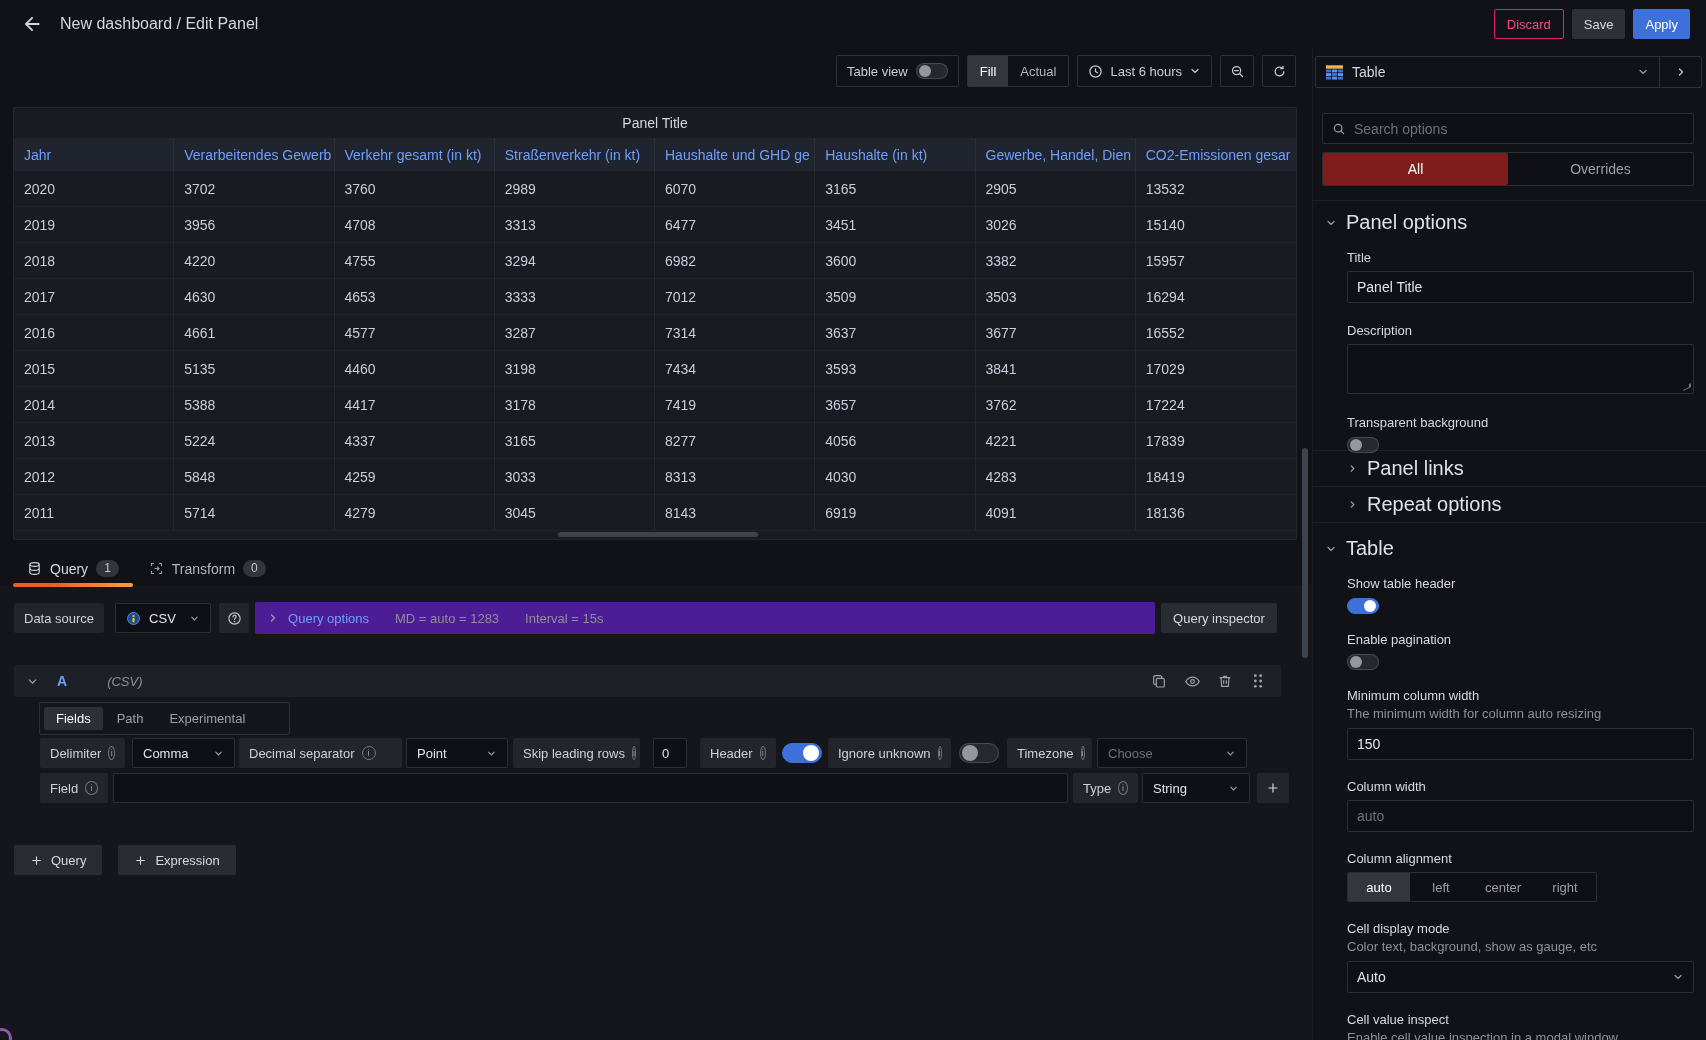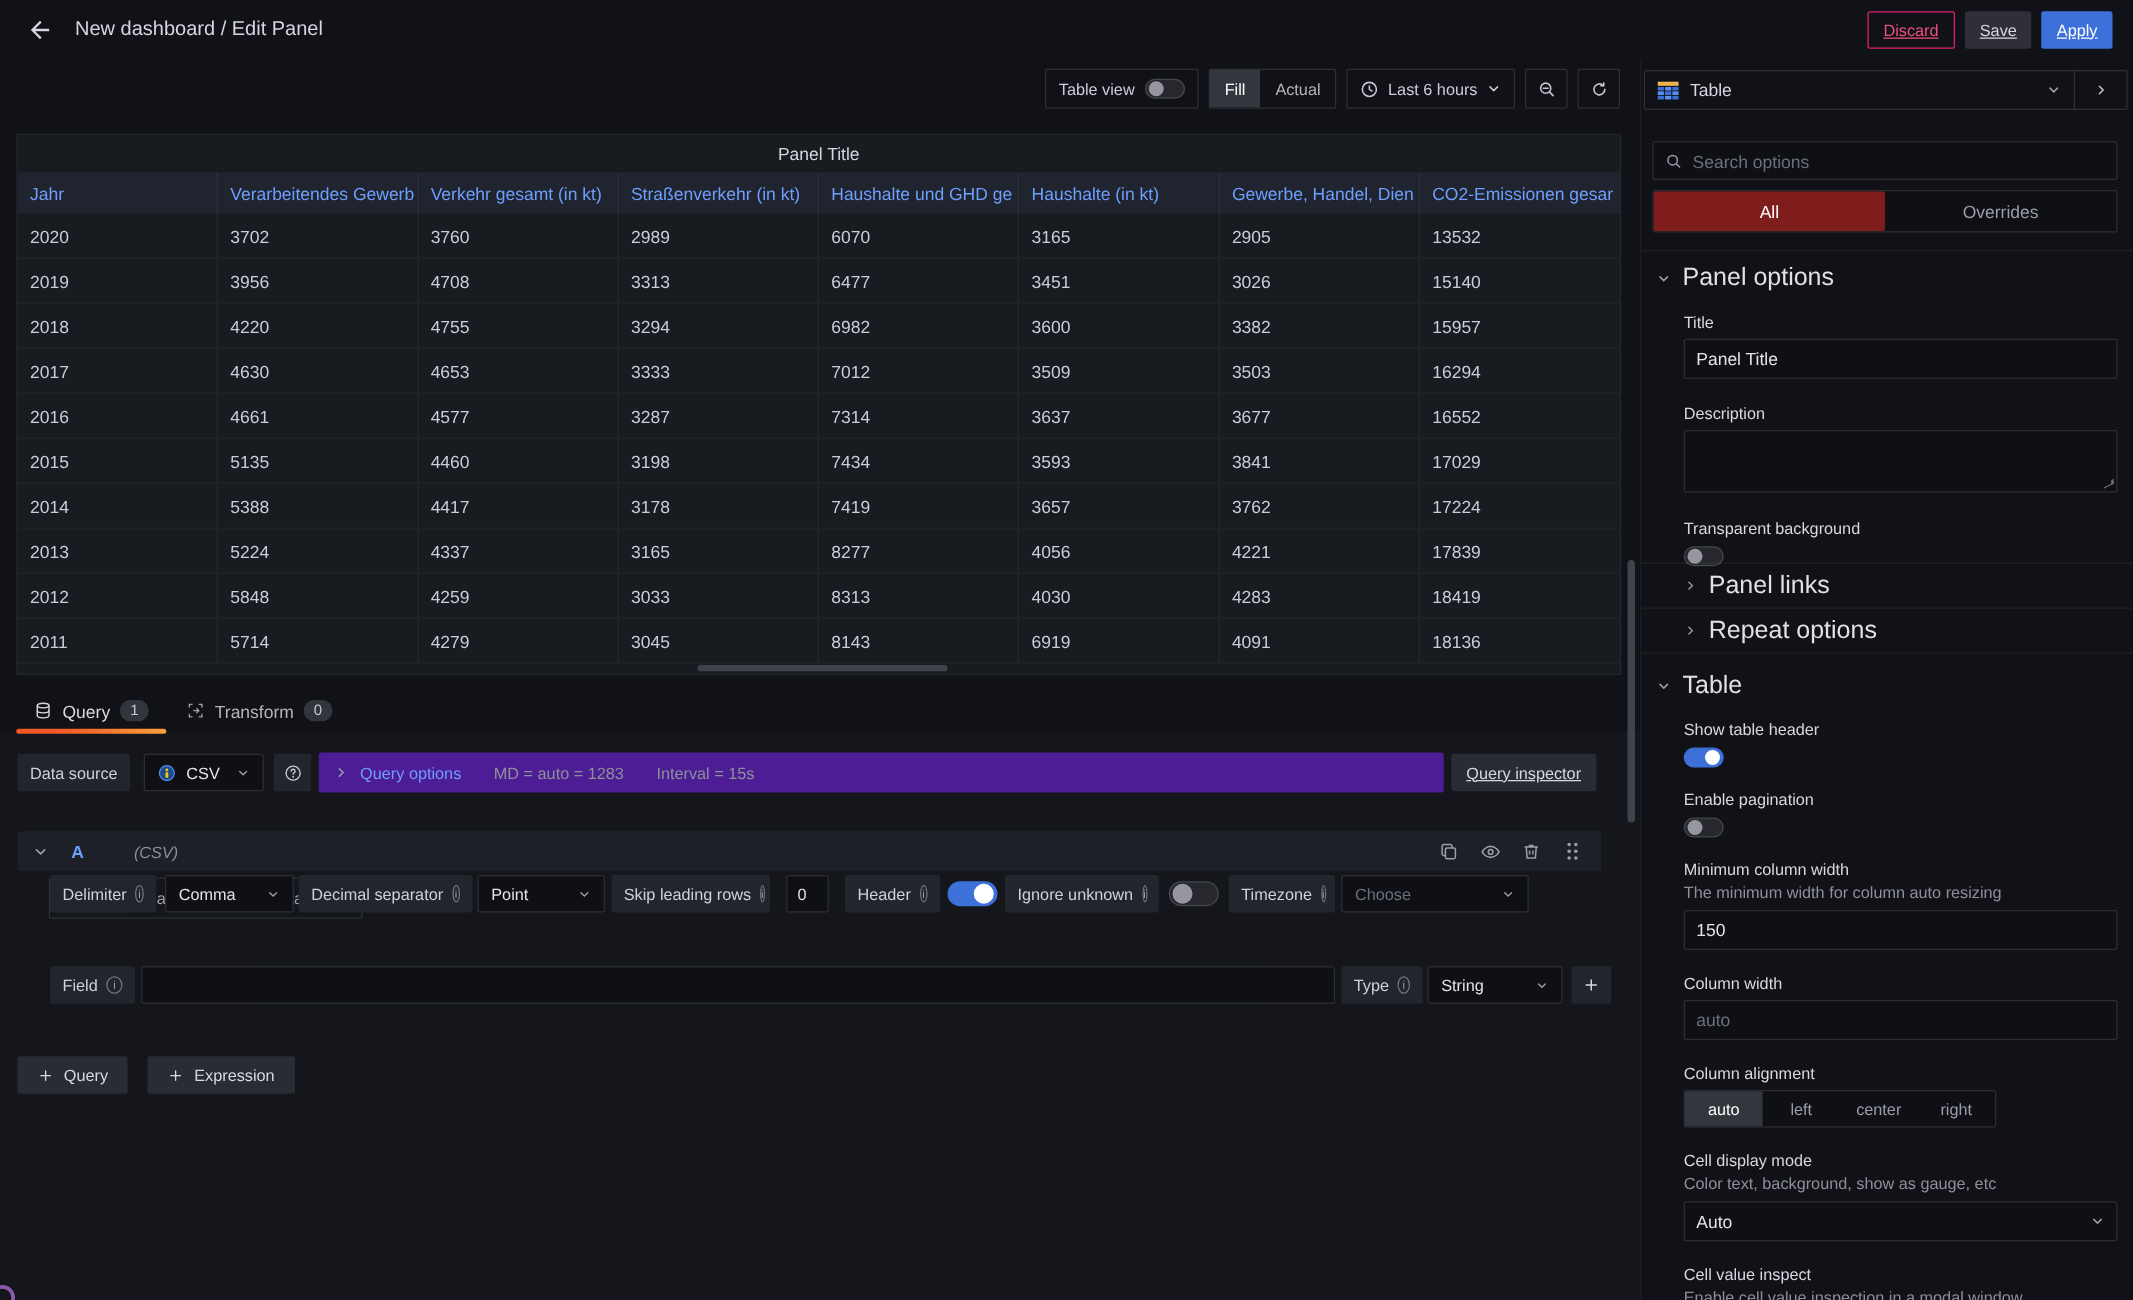--- a/index.html
+++ b/index.html
@@ -1,21 +1,21 @@
 <!DOCTYPE html>
 <html><head>
 <meta charset="utf-8">
 <style>
   * { box-sizing: border-box; margin:0; padding:0; }
   html,body { width:1706px; height:1040px; background:#111217; font-family:"Liberation Sans",sans-serif; color:#ccccdc; overflow:hidden; }
   .topbar { height:48px; display:flex; align-items:center; padding:0 16px; background:#111217;}
   .back-btn { width:32px; height:32px; display:flex; align-items:center; justify-content:center; cursor:pointer;}
   .page-title { font-size:16px; color:#d5d6e0; margin-left:12px; flex:1;}
   .top-actions { display:flex; gap:8px; }
-  .btn { height:30px; border-radius:2px; font-size:13px; font-weight:500; display:flex; align-items:center; padding:0 12px; cursor:pointer; border:none; font-family:inherit;text-decoration:underline;}
+  .btn { height:30px; border-radius:2px; font-size:13px; font-weight:500; display:flex; align-items:center; padding:0 12px; cursor:pointer; border:none; font-family:inherit;}
   .btn-destructive { background:transparent; border:1px solid #e0226e; color:#f24f81;}
   .btn-secondary { background:#2f3037; color:#d8d9e0;}
   .btn-primary { background:#3d71d9; color:#ffffff;}
   .content { display:flex; height:992px; position:relative;}
   .left { flex:1; position:relative;}
   .qpane { position:absolute; left:0; right:0; top:537px; bottom:0; background:#14161c;}
   .corner-glow { position:absolute; left:-8px; bottom:-8px; width:20px; height:20px; border-radius:50%; border:3px solid #8b5aa8;}
   
   .toolbar { position:absolute; top:7px; right:16px; display:flex; gap:8px; height:32px; }
   .tb-group { height:32px; border:1px solid rgba(204,204,220,0.16); border-radius:2px; display:flex; align-items:center; padding:0 10px; gap:8px; font-size:13px; color:#ccccdc; background:#111217;}
@@ -57,21 +57,21 @@
   
   .query-card { position:absolute; top:617px; left:14px; width:1267px;}
   .card-header { height:32px; background:#1d2027; border-radius:2px; display:flex; align-items:center; padding:0 12px; gap:8px;}
   .ref-id { color:#6e9fff; font-size:14px; font-weight:700; margin-left:10px;}
   .ds-name { color:#8e8f99; font-size:13px; font-style:italic; margin-left:32px;}
   .card-icons { margin-left:auto; display:flex; align-items:center; gap:11px;}
   .card-icons .ic { width:22px; height:22px; display:flex; align-items:center; justify-content:center; cursor:pointer;}
   .fields-tabs { margin:5px 0 0 25px; width:251px; height:33px; border:1px solid rgba(204,204,220,0.14); border-radius:2px; display:flex; align-items:center; padding:0 4px; gap:2px;}
   .ftab { padding:4px 12px; font-size:13px; color:#9d9ea8; border-radius:2px; cursor:pointer;}
   .ftab.active { background:#2e3037; color:#ffffff; font-weight:500;}
-  .form-row1 { position:absolute; top:652px; left:40px; display:flex; height:30px; align-items:center;}
+  .form-row1 { position:absolute; top:690px; left:40px; display:flex; height:30px; align-items:center;}
   .form-row2 { position:absolute; top:725px; left:40px; display:flex; height:30px; align-items:center;}
   .num-input { background:#0e1015; border:1px solid rgba(204,204,220,0.16); border-radius:2px; height:30px; width:34px; display:flex; align-items:center; padding:0 8px; font-size:13px; color:#e3e4ea;}
   .text-input { background:#0e1015; border:1px solid rgba(204,204,220,0.16); border-radius:2px; height:30px; display:flex; align-items:center; padding:0 8px; font-size:13px; color:#e3e4ea;}
   .plus-btn { background:#22252b; border-radius:2px; height:30px; width:32px; display:flex; align-items:center; justify-content:center; cursor:pointer; margin-left:7px;}
   .add-row { position:absolute; top:797px; left:14px; display:flex; gap:16px;}
   .add-btn { background:#2a2c33; border-radius:2px; height:30px; display:flex; align-items:center; gap:8px; padding:0 16px; font-size:13px; font-weight:500; color:#d8d9e0; cursor:pointer;}
   
   .info-ic { width:14px; height:14px; border-radius:50%; border:1px solid #73747e; color:#9d9ea8; font-size:9px; display:flex; align-items:center; justify-content:center; font-style:normal;}
   
   .vthumb { position:absolute; left:1302px; top:400px; width:6px; height:210px; background:#3f434c; border-radius:3px;}
@@ -377,21 +377,21 @@
       <div class="chip" style="width:85px;">
           <span>Delimiter</span>
           <span class="info-ic">i</span>
         </div>
       <div class="dd" style="margin-left:7px; width:103px;">
           <span>Comma</span>
           <svg class="caret" width="11" height="11" viewBox="0 0 24 24">
             <path d="M6 9l6 6 6-6" fill="none" stroke="#9d9ea8" stroke-width="2.4" stroke-linecap="round"></path>
           </svg>
         </div>
-      <div class="chip" style="margin-left:4px; width:139px;">
+      <div class="chip" style="margin-left:4px; width:163px;">
           <span>Decimal separator</span>
           <span class="info-ic">i</span>
         </div>
       <div class="dd" style="margin-left:4px; width:102px;">
           <span>Point</span>
           <svg class="caret" width="11" height="11" viewBox="0 0 24 24">
             <path d="M6 9l6 6 6-6" fill="none" stroke="#9d9ea8" stroke-width="2.4" stroke-linecap="round"></path>
           </svg>
         </div>
       <div class="chip" style="margin-left:5px; width:127px;">

